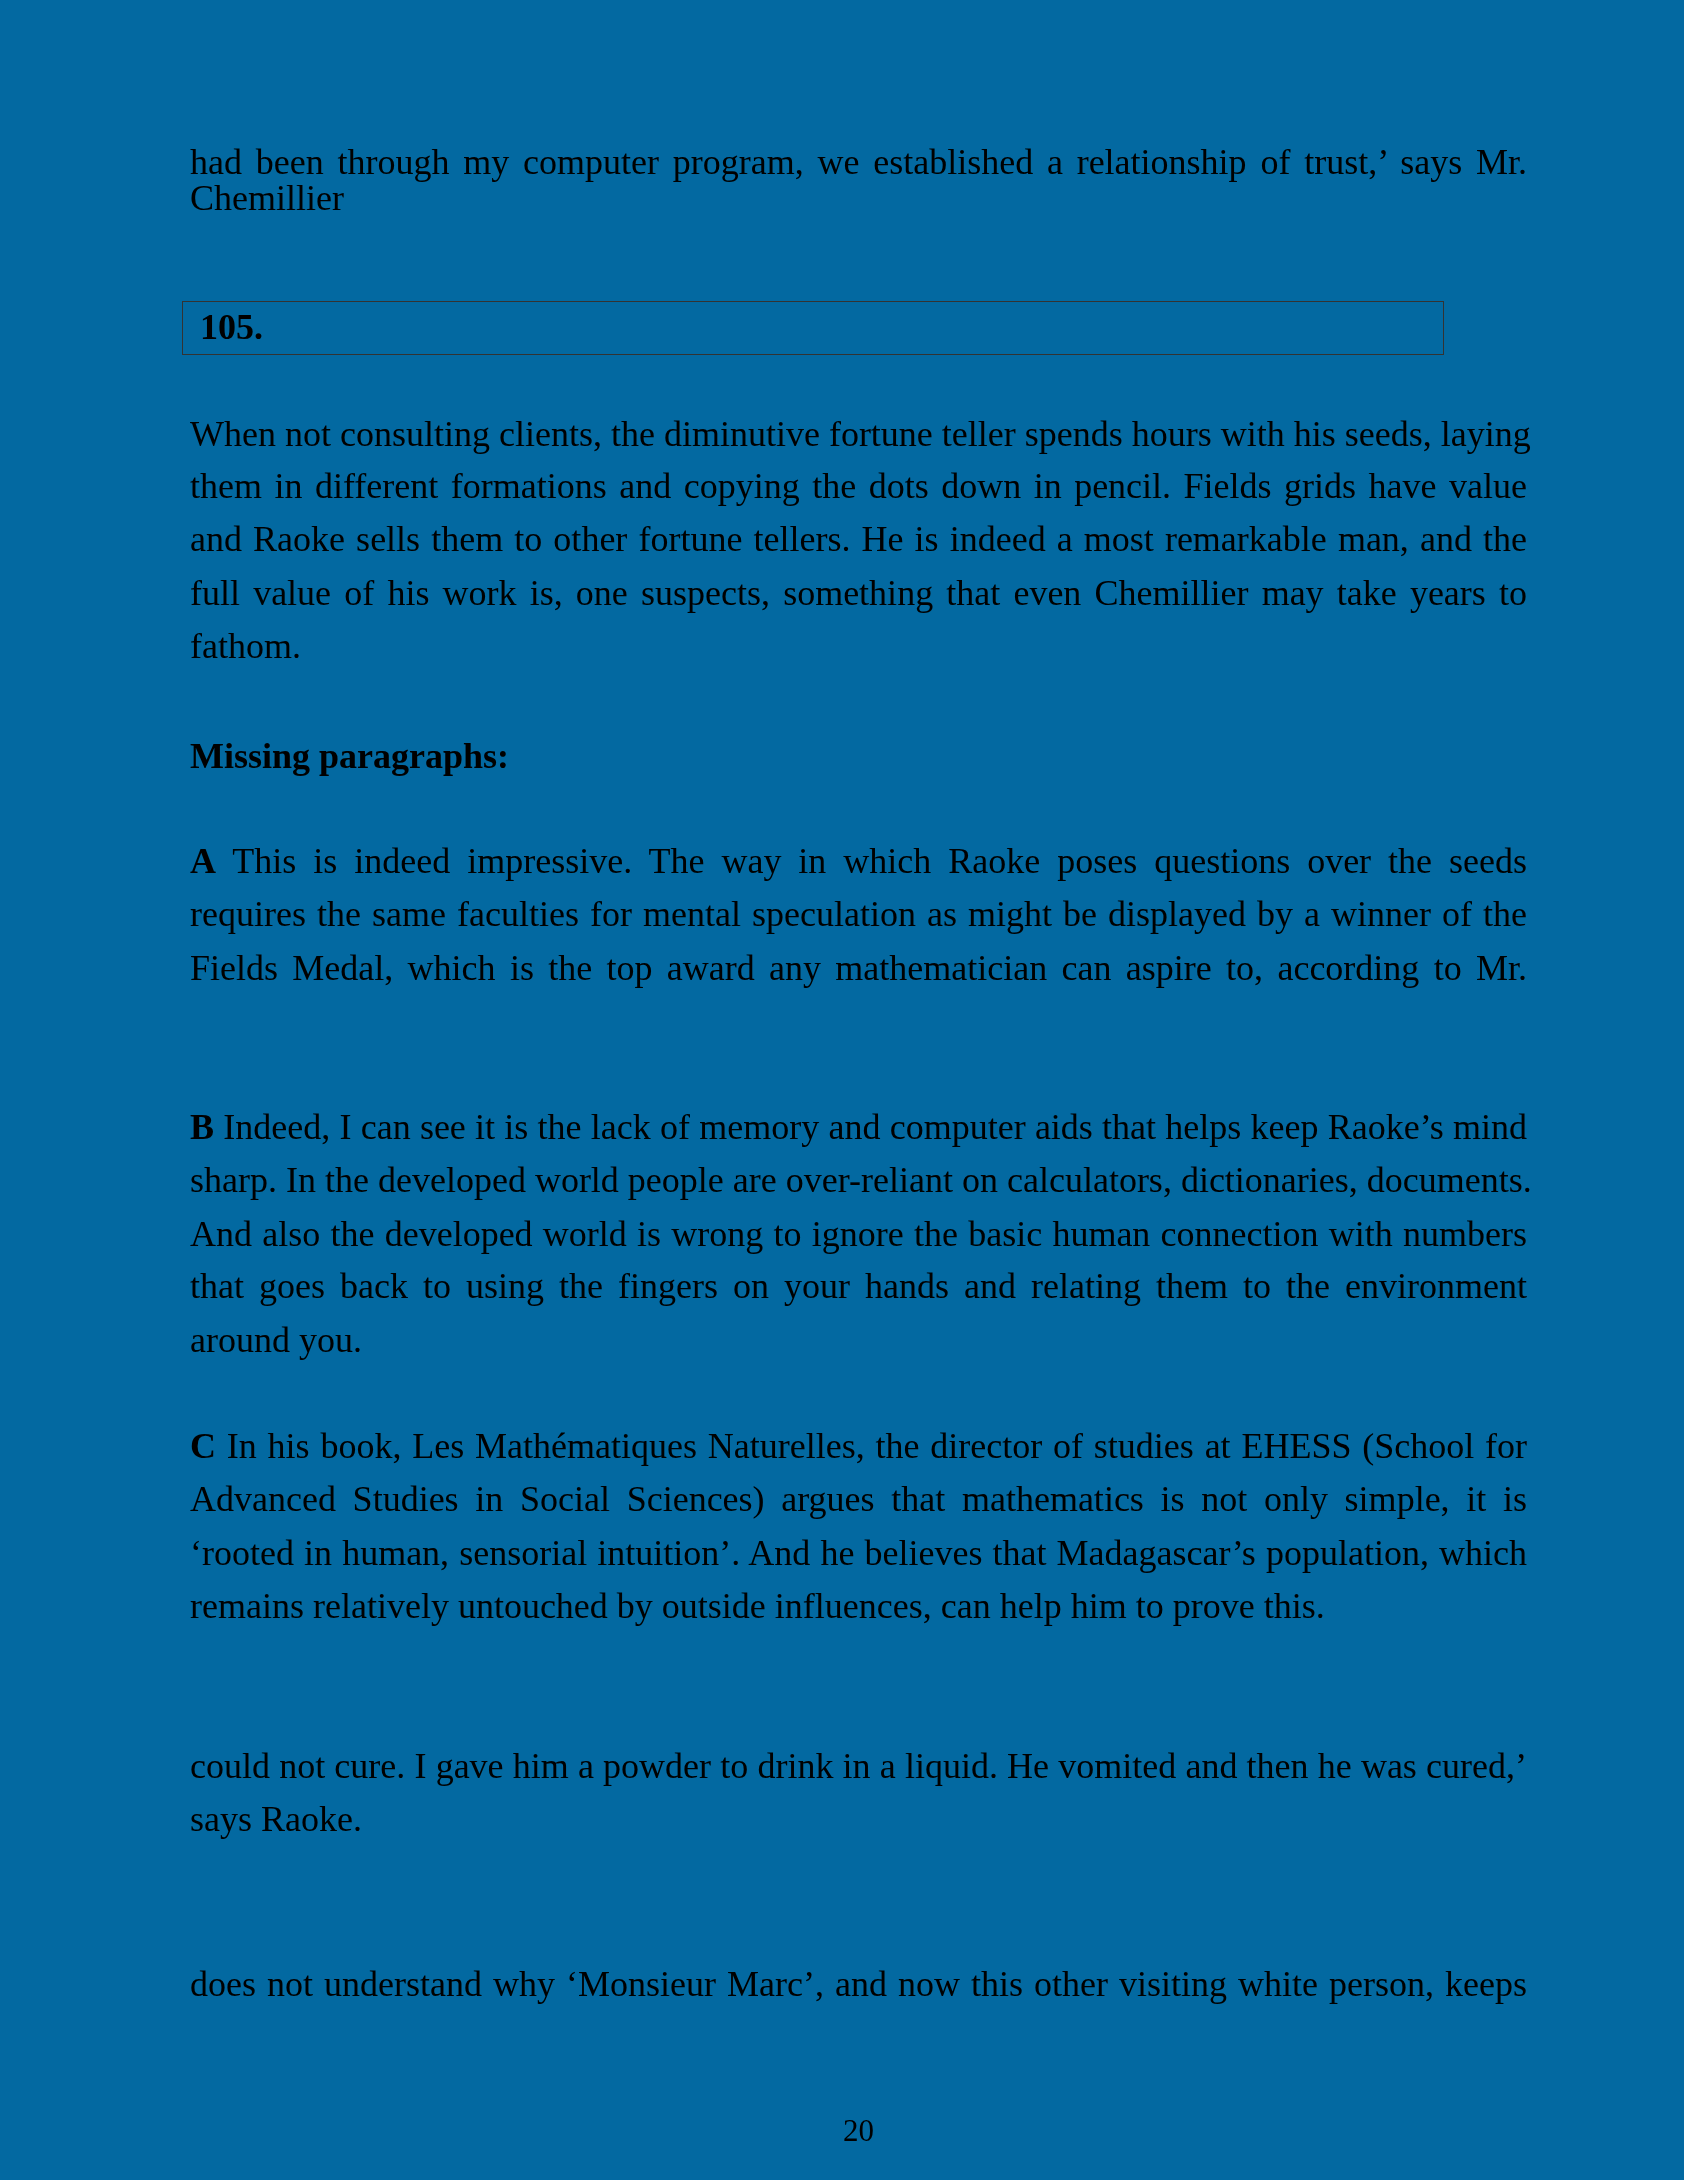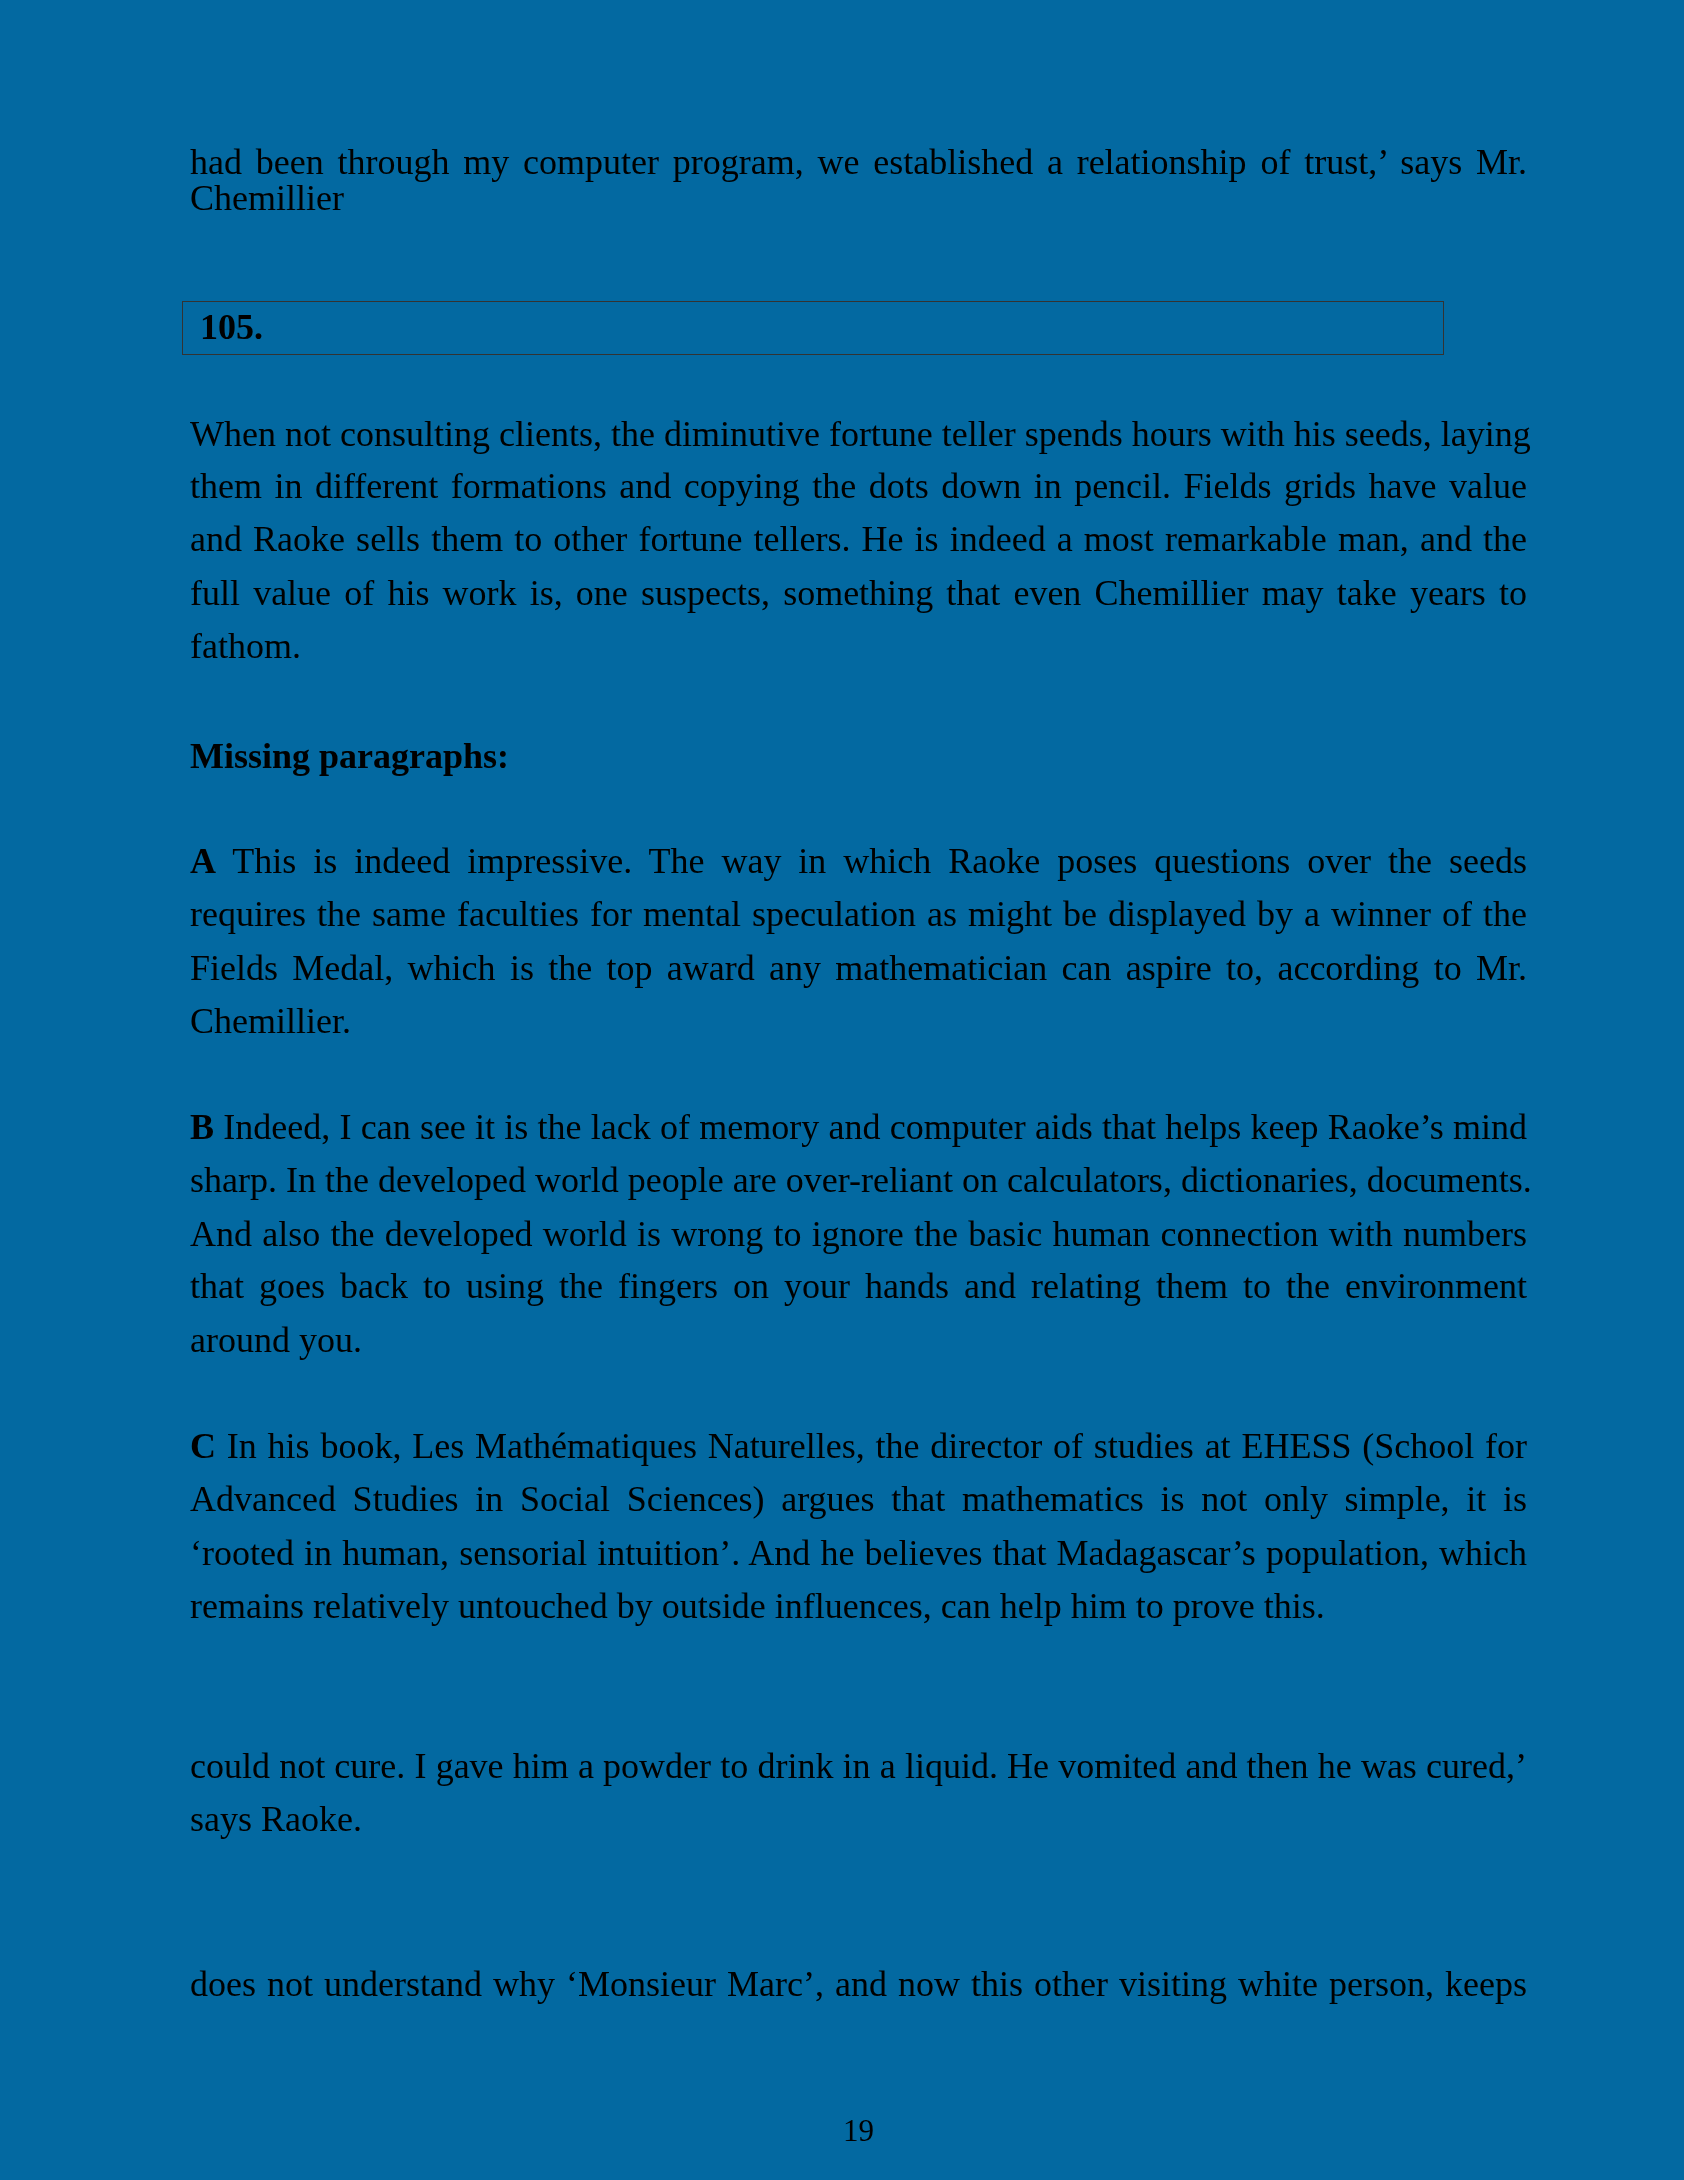--- a/index.html
+++ b/index.html
@@ -91,33 +91,32 @@
   <div class="line" style="top:468px;">them in different formations and copying the dots down in pencil. Fields grids have value</div>
   <div class="line" style="top:521px;">and Raoke sells them to other fortune tellers. He is indeed a most remarkable man, and the</div>
   <div class="line" style="top:575px;">full value of his work is, one suspects, something that even Chemillier may take years to</div>
   <div class="line last" style="top:628px;">fathom.</div>
 
   <div class="heading" style="top:738px;">Missing paragraphs:</div>
 
   <div class="line" style="top:843px;"><span class="bold">A</span> <span>This is indeed impressive. The way in which Raoke poses questions over the seeds</span></div>
   <div class="line" style="top:896px;">requires the same faculties for mental speculation as might be displayed by a winner of the</div>
   <div class="line" style="top:950px;">Fields Medal, which is the top award any mathematician can aspire to, according to Mr.</div>
-  <div class="line last" style="top:1003px;">Chemillier.</div>
 
   <div class="line" style="top:1109px;"><span class="bold">B</span> <span>Indeed, I can see it is the lack of memory and computer aids that helps keep Raoke’s mind</span></div>
   <div class="line" style="top:1162px;">sharp. In the developed world people are over-reliant on calculators, dictionaries, documents.</div>
   <div class="line" style="top:1216px;">And also the developed world is wrong to ignore the basic human connection with numbers</div>
   <div class="line" style="top:1268px;">that goes back to using the fingers on your hands and relating them to the environment</div>
   <div class="line last" style="top:1322px;">around you.</div>
 
   <div class="line" style="top:1428px;"><span class="bold">C</span> <span>In his book, Les Mathématiques Naturelles, the director of studies at EHESS (School for</span></div>
   <div class="line" style="top:1481px;">Advanced Studies in Social Sciences) argues that mathematics is not only simple, it is</div>
   <div class="line" style="top:1535px;">‘rooted in human, sensorial intuition’. And he believes that Madagascar’s population, which</div>
   <div class="line last" style="top:1588px;">remains relatively untouched by outside influences, can help him to prove this.</div>
 
   <div class="line" style="top:1748px;">could not cure. I gave him a powder to drink in a liquid. He vomited and then he was cured,’</div>
   <div class="line last" style="top:1801px;">says Raoke.</div>
 
   <div class="line" style="top:1966px;">does not understand why ‘Monsieur Marc’, and now this other visiting white person, keeps</div>
 
-  <div class="page-number">19</div>
+  <div class="page-number">20</div>
 </div>
 
 
 </body></html>

